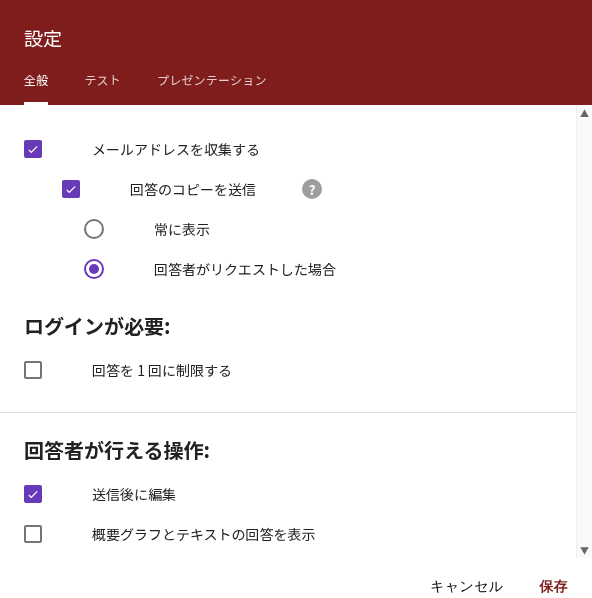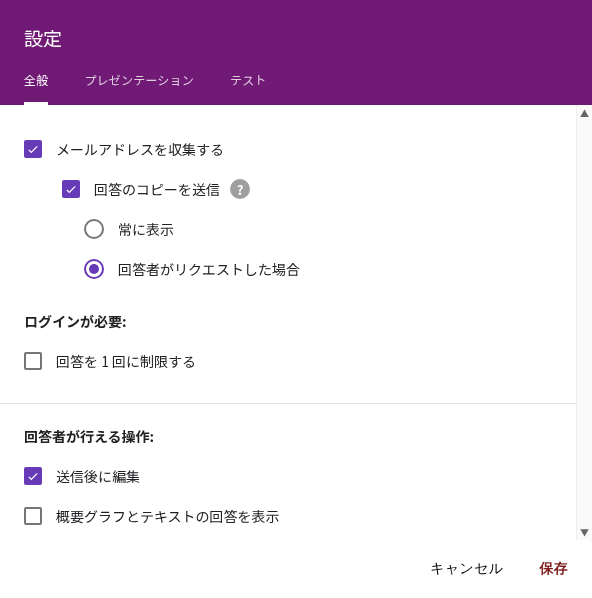--- a/index.html
+++ b/index.html
@@ -10,21 +10,21 @@
   }
   .dialog {
     width: 592px;
     height: 598px;
     display: flex;
     flex-direction: column;
     position: relative;
     background: #fff;
   }
   .header {
-    background: #701a75;
+    background: #7f1d1d;
     color: #fff;
     padding-top: 24px;
   }
   .title {
     font-size: 19px;
     padding: 0 24px 20px 24px;
     font-weight: 400;
   }
   .tabs {
     display: flex;
@@ -71,20 +71,21 @@
     cursor: pointer;
   }
   .scroll-arrow.up { top: 0; }
   .scroll-arrow.down { bottom: 0; }
   .row {
     display: flex;
     align-items: center;
     min-height: 40px;
     font-size: 14px;
     color: #202124;
+    gap: 36px;
   }
   .indent-1 { margin-left: 38px; }
   .indent-2 { margin-left: 60px; }
   .cb {
     width: 18px; height: 18px;
     border-radius: 2px;
     margin-right: 14px;
     flex-shrink: 0;
     display: flex;
     align-items: center;
@@ -125,21 +126,21 @@
     color: #fff;
     display: flex;
     align-items: center;
     justify-content: center;
     font-size: 13px;
     font-weight: bold;
     margin-left: 10px;
     cursor: pointer;
   }
   .section-label {
-    font-size: 14px;
+    font-size: 20px;
     color: #212121;
     font-weight: 700;
     margin-top: 22px;
     margin-bottom: 10px;
   }
   .section-label:first-child { margin-top: 0; }
   .divider {
     border: none;
     border-top: 1px solid #e0e0e0;
     margin: 22px -24px 0 -24px;
@@ -164,22 +165,22 @@
 </style>
 </head>
 <body>
 
 <div class="dialog">
 
   <div class="header">
     <div class="title">設定</div>
     <div class="tabs">
       <div class="tab active">全般</div>
+      <div class="tab">テスト</div>
       <div class="tab">プレゼンテーション</div>
-      <div class="tab">テスト</div>
     </div>
   </div>
 
   <div class="content-wrap">
     <div class="content">
 
       <div class="row">
         <span class="cb checked">
           <svg width="14" height="14" viewBox="0 0 24 24">
               <path fill="#fff" d="M9 16.2l-3.5-3.5L4 14.2 9 19.2l11-11-1.5-1.5z"></path>

